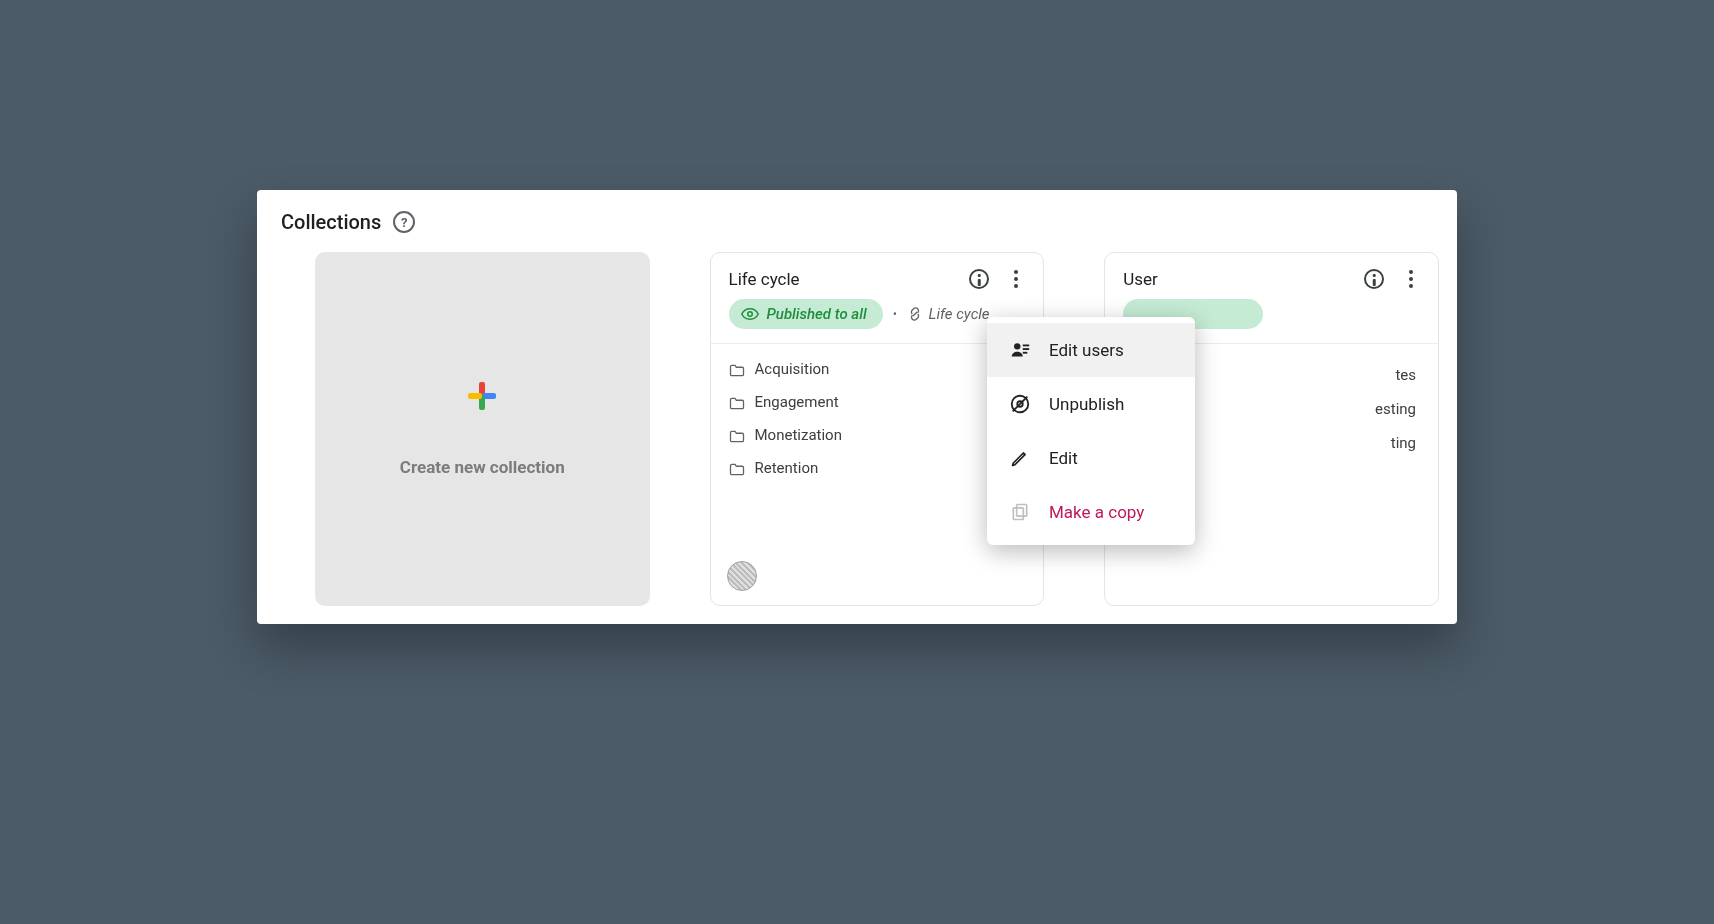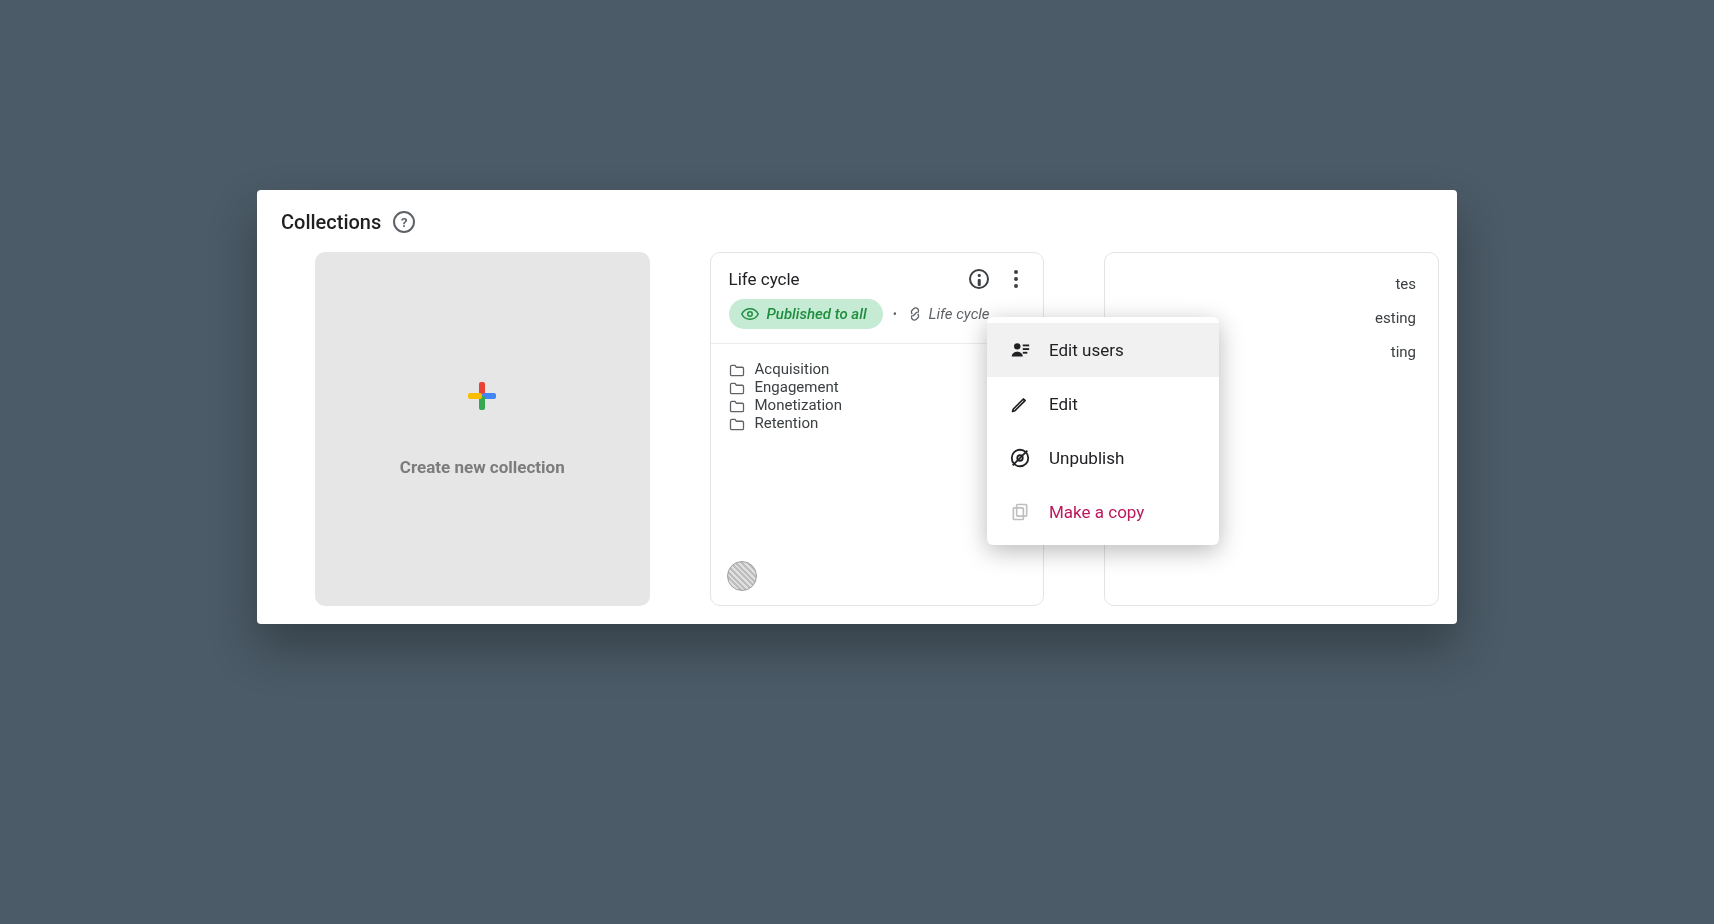--- a/index.html
+++ b/index.html
@@ -181,21 +181,21 @@
   width: 16px; height: 16px;
 }
 .card-body {
   padding: 16px 18px;
   flex: 1;
 }
 .folder-list {
   list-style: none;
   display: flex;
   flex-direction: column;
-  gap: 0;
+  gap: 15px;
 }
 .folder-list li {
   display: flex;
   align-items: center;
   gap: 10px;
   color: #3c4043;
   font-size: 15px;
 }
 .folder-icon {
   width: 16px; height: 13px;
@@ -207,21 +207,21 @@
   width: 30px; height: 30px;
   border-radius: 50%;
   background: repeating-linear-gradient(45deg,#bdbdbd,#bdbdbd 2px,#e0e0e0 2px,#e0e0e0 4px);
   border: 1px solid #9e9e9e;
 }
 
 .context-menu {
   position: absolute;
   top: 127px;
   left: 730px;
-  width: 232px;
+  width: 208px;
   background: #fff;
   border-radius: 6px;
   box-shadow: 0 6px 24px rgba(0,0,0,0.28);
   padding: 6px 0;
   z-index: 50;
 }
 .menu-item {
   display: flex;
   align-items: center;
   gap: 18px;
@@ -323,20 +323,36 @@
             <span>Retention</span>
           </li>
         </ul>
       </div>
       <div class="card-foot">
         <div class="avatar-dot"></div>
       </div>
     </div>
 
     <div class="card">
+      <div class="card-head">
+        <div class="card-head-top">
+          <div class="card-title">User</div>
+          <div class="head-actions">
+            <div class="info-icon"></div>
+            <div class="kebab">
+                <span></span>
+                <span></span>
+                <span></span>
+              </div>
+          </div>
+        </div>
+        <div class="status-row">
+          <div class="status-pill partial">&nbsp;</div>
+        </div>
+      </div>
       <div class="card-body">
         <div style="display:flex;flex-direction:column;gap:16px;align-items:flex-end;padding-right:4px;padding-top:6px;">
           <span class="peek-text">tes</span>
           <span class="peek-text">esting</span>
           <span class="peek-text">ting</span>
         </div>
       </div>
     </div>
 
   </div>
@@ -349,36 +365,36 @@
             <path d="M3 19c0-3 3-5 6-5s6 2 6 5" fill="#202124"></path>
             <rect x="15" y="6" width="7" height="2" fill="#202124"></rect>
             <rect x="15" y="10" width="7" height="2" fill="#202124"></rect>
             <rect x="15" y="14" width="5" height="2" fill="#202124"></rect>
           </svg>
       </span>
       <span>Edit users</span>
     </div>
     <div class="menu-item">
       <span class="mi-icon">
-        <svg viewBox="0 0 24 24" width="20" height="20">
-            <path d="M3 21l3-1 12-12-2-2L4 18l-1 3z" fill="none" stroke="#202124" stroke-width="2" stroke-linejoin="round"></path>
-            <path d="M16 6l2 2" stroke="#202124" stroke-width="2"></path>
-          </svg>
-      </span>
-      <span>Edit</span>
-    </div>
-    <div class="menu-item">
-      <span class="mi-icon">
         <svg viewBox="0 0 24 24" width="22" height="22">
             <circle cx="12" cy="12" r="9" fill="none" stroke="#202124" stroke-width="2"></circle>
             <circle cx="12" cy="12" r="3" fill="none" stroke="#202124" stroke-width="2"></circle>
             <line x1="4" y1="20" x2="20" y2="4" stroke="#202124" stroke-width="2"></line>
           </svg>
       </span>
       <span>Unpublish</span>
+    </div>
+    <div class="menu-item">
+      <span class="mi-icon">
+        <svg viewBox="0 0 24 24" width="20" height="20">
+            <path d="M3 21l3-1 12-12-2-2L4 18l-1 3z" fill="none" stroke="#202124" stroke-width="2" stroke-linejoin="round"></path>
+            <path d="M16 6l2 2" stroke="#202124" stroke-width="2"></path>
+          </svg>
+      </span>
+      <span>Edit</span>
     </div>
     <div class="menu-item disabled">
       <span class="mi-icon">
         <svg viewBox="0 0 24 24" width="20" height="20">
             <rect x="8" y="3" width="12" height="14" rx="1" fill="none" stroke="#808080" stroke-width="2"></rect>
             <rect x="4" y="7" width="12" height="14" rx="1" fill="none" stroke="#808080" stroke-width="2"></rect>
           </svg>
       </span>
       <span>Make a copy</span>
     </div>

